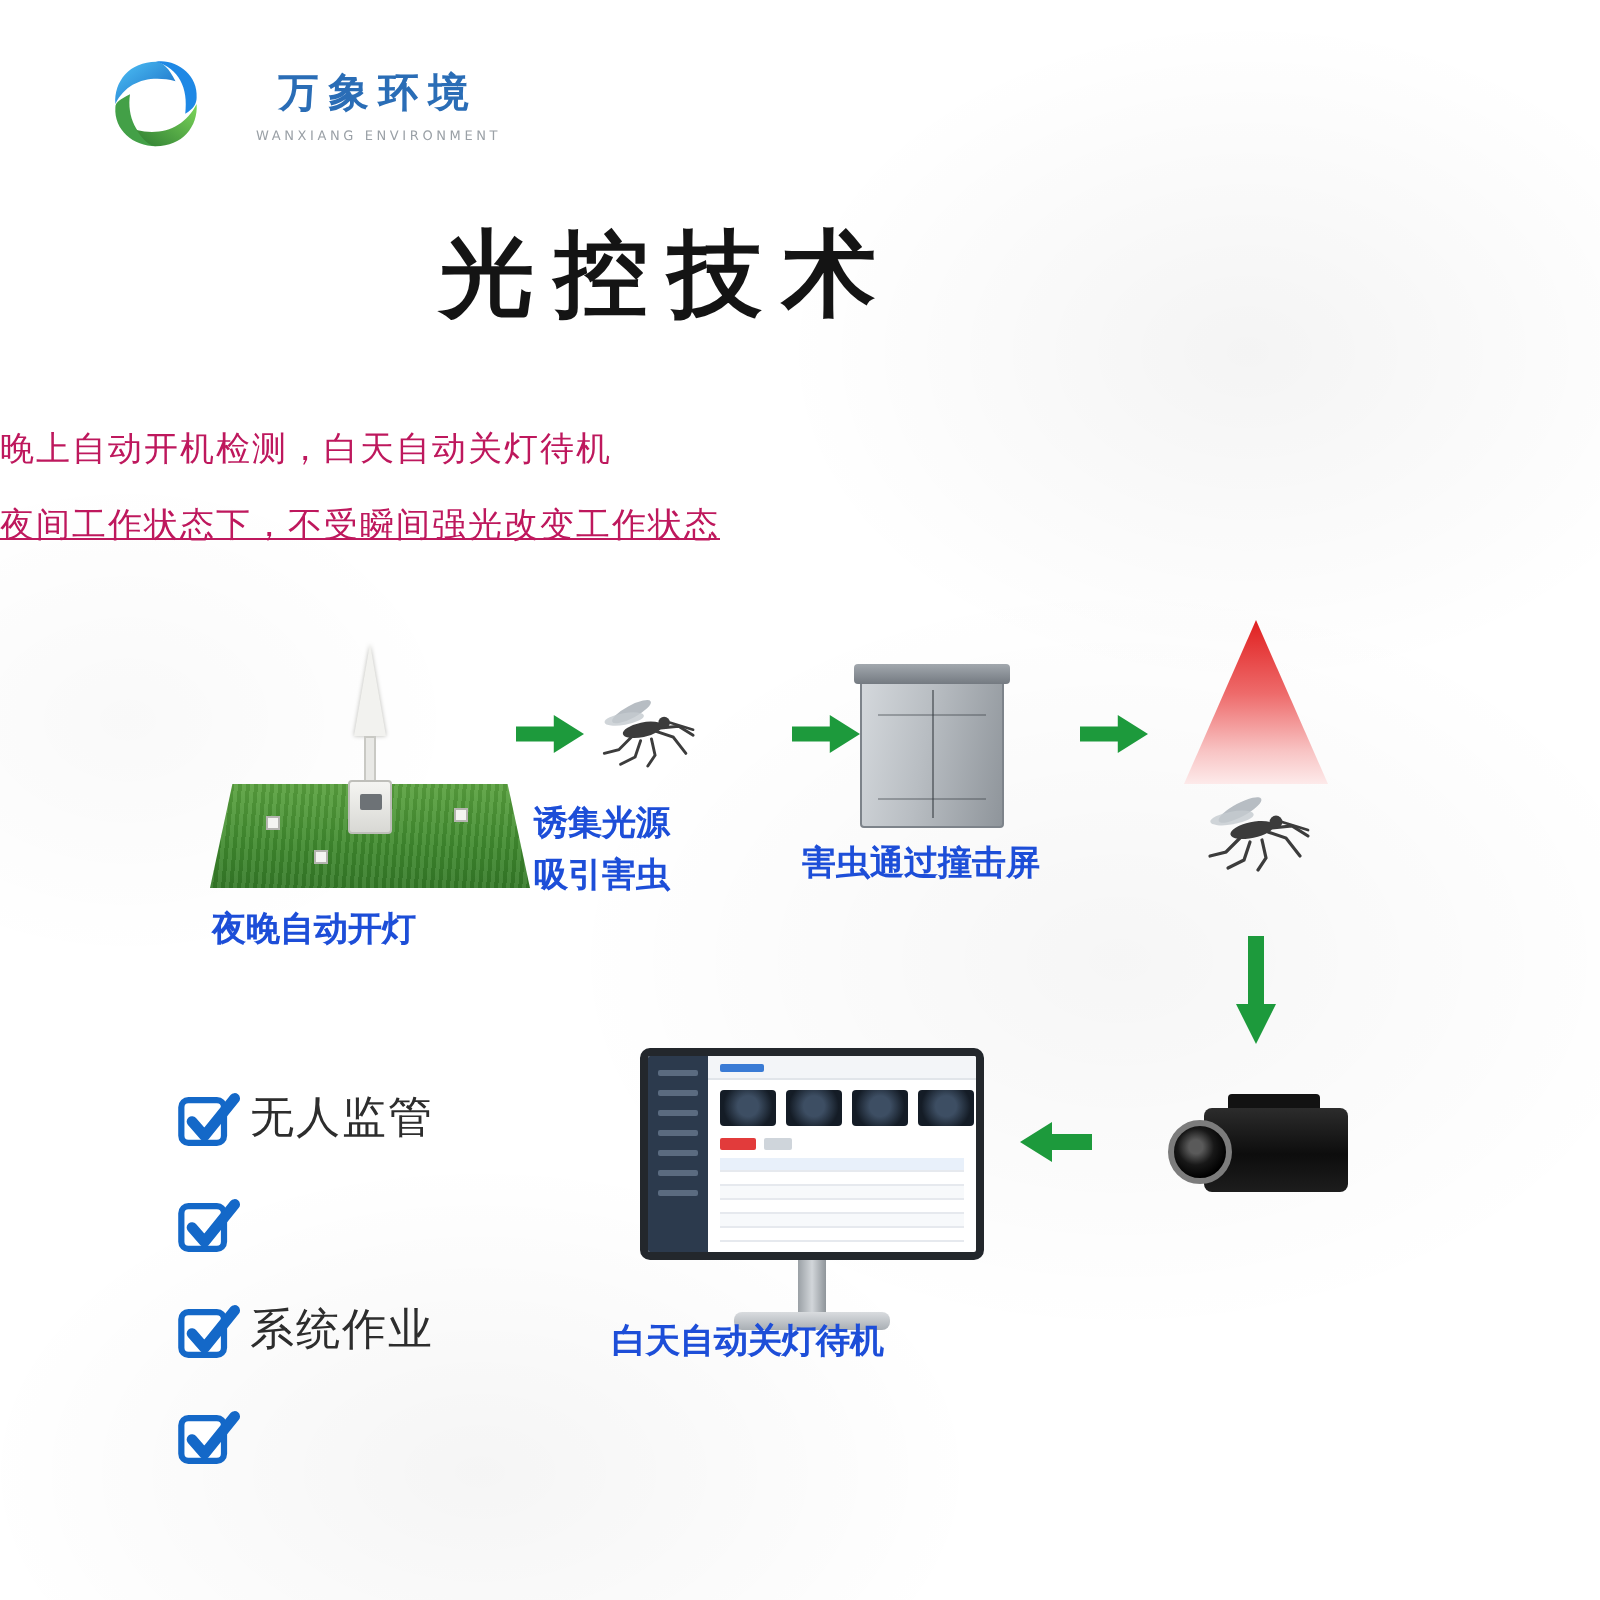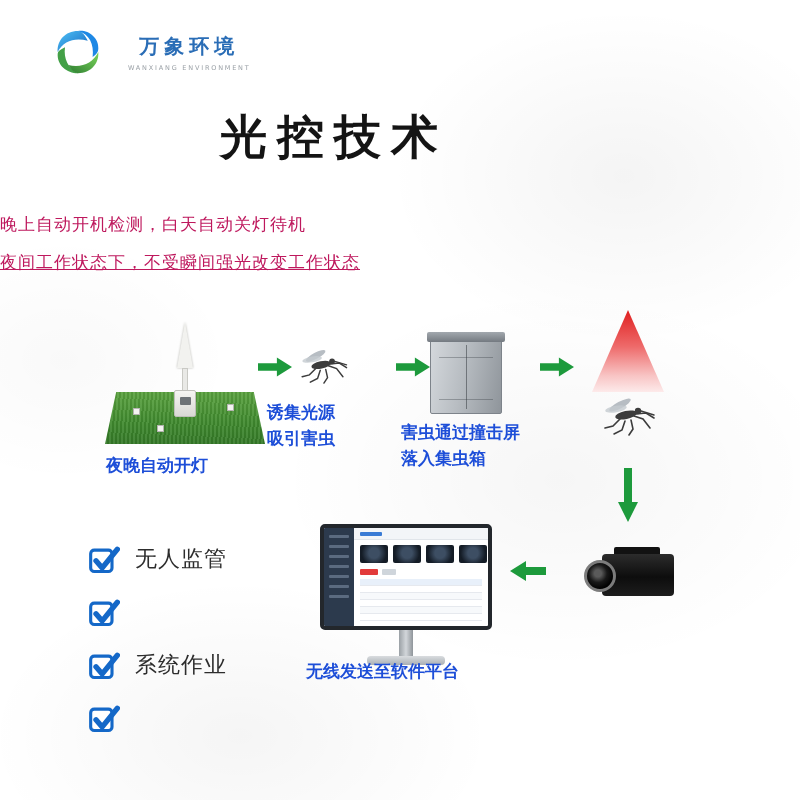--- a/index.html
+++ b/index.html
@@ -109,21 +109,21 @@
   .scr-table{position:absolute;left:36px;top:51px;right:6px;}
   .scr-table i{display:block;height:7px;border-bottom:1px solid #e6e9ee;}
   .scr-table i:first-child{background:#e8f0fa;}
   .scr-table i:nth-child(odd):not(:first-child){background:#f7f9fb;}
   .stand-neck{width:14px;height:26px;margin:0 auto;background:linear-gradient(90deg,#9aa0a5,#d2d6da,#8f959a);}
   .stand-base{width:78px;height:9px;margin:0 auto;border-radius:4px;
     background:linear-gradient(#d9dcdf,#a9afb4);}
 
   
   .checklist{position:absolute;left:88px;top:542px;}
-  .check-item{display:flex;align-items:center;gap:15px;height:34px;margin-bottom:19px;}
+  .check-item{display:flex;align-items:center;gap:5px;height:34px;margin-bottom:19px;}
   .check-icon{width:32px;height:32px;flex:0 0 32px;}
   .check-icon svg{display:block;width:100%;height:100%;}
   .cb-rect{fill:#ffffff;stroke:var(--check-blue);stroke-width:3.5;}
   .cb-check{fill:none;stroke:var(--check-blue);stroke-width:6;stroke-linecap:round;stroke-linejoin:round;}
   .check-label{font-size:22px;color:#2d2d2d;letter-spacing:1px;}
 </style>
 </head>
 <body>
 
 <div class="canvas">
@@ -203,21 +203,20 @@
         <path d="M0 7 H20 V1 L36 11 L20 21 V15 H0 Z" fill="currentColor"></path>
       </svg>
   </div>
 
   <div class="metal-box">
     <i class="box-line1"></i>
       <i class="box-line2"></i>
   </div>
   <div class="flow-label" style="left:401px;top:419px;width:130px;">
     <div>害虫通过撞击屏</div>
-    <div>落入集虫箱</div>
   </div>
 
   <div class="arrow" style="left:540px;top:356px;width:34px;height:22px;">
     <svg viewBox="0 0 36 22">
         <path d="M0 7 H20 V1 L36 11 L20 21 V15 H0 Z" fill="currentColor"></path>
       </svg>
   </div>
 
   <div class="kill-triangle"></div>
   <div class="mosquito" style="left:596px;top:392px;width:64px;height:44px;">
@@ -282,21 +281,21 @@
           <i></i>
           <i></i>
           <i></i>
           <i></i>
           <i></i>
       </div>
     </div>
     <div class="stand-neck"></div>
     <div class="stand-base"></div>
   </div>
-  <div class="flow-label" style="left:306px;top:658px;width:200px;">无线发送至软件平台</div>
+  <div class="flow-label" style="left:306px;top:658px;width:200px;">白天自动关灯待机</div>
 
   <div class="checklist">
     <div class="check-item">
       <span class="check-icon">
         <svg viewBox="0 0 36 36">
             <rect class="cb-rect" x="3" y="8" width="24" height="24" rx="4"></rect>
             <path class="cb-check" d="M9 20 l7 8 L33 7"></path>
           </svg>
       </span>
       <span class="check-label">无人监管</span>

